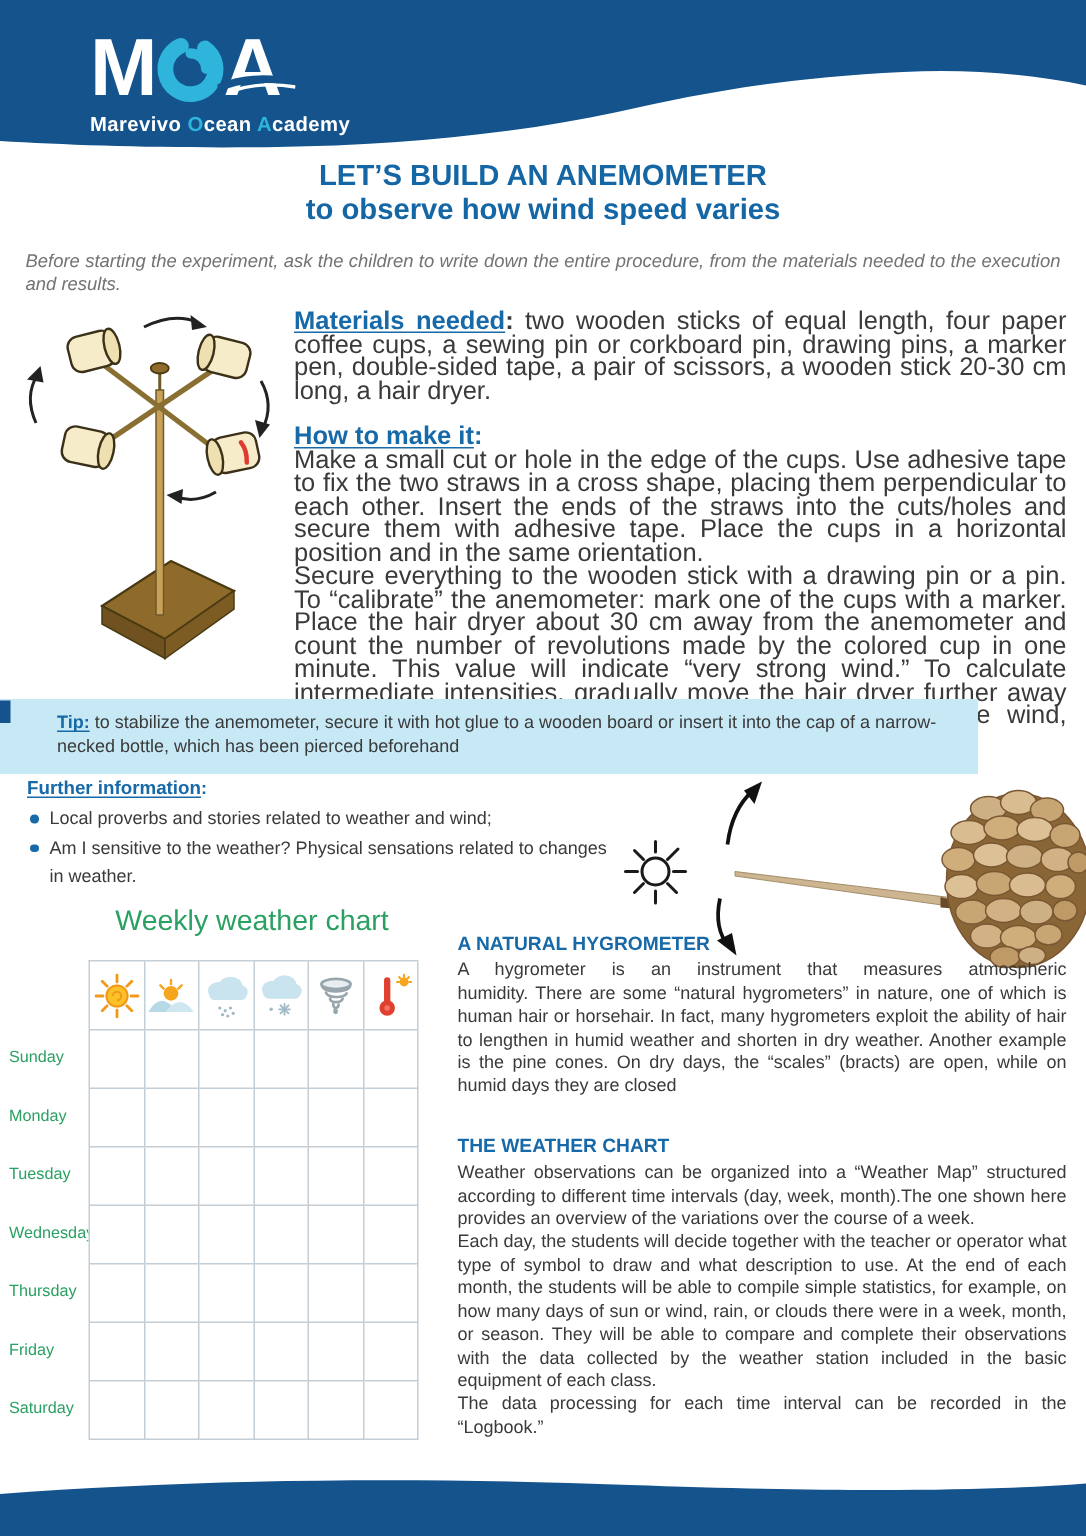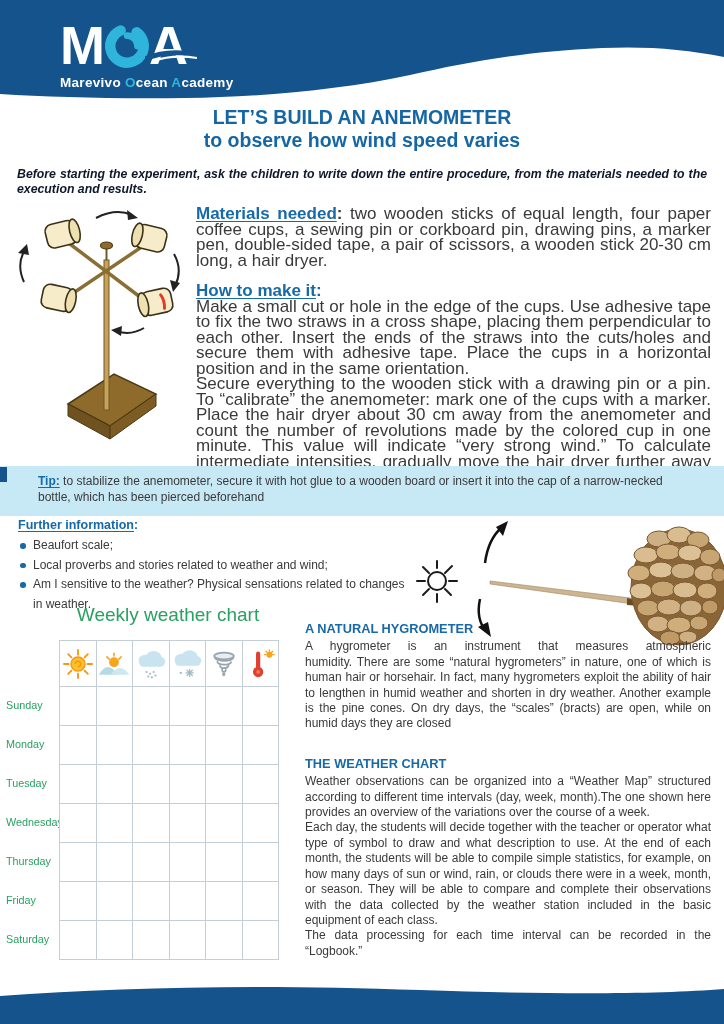--- a/index.html
+++ b/index.html
@@ -16,30 +16,30 @@
   .logo-letter { font-size:54px; font-weight:bold; color:#ffffff; letter-spacing:-2px; line-height:58px; }
   .logo-o { margin:2px -1px 0 1px; }
   .logo-a-wrap { position:relative; display:inline-block; }
   .logo-a-cut { position:absolute; left:-4px; bottom:11px; }
   .logo-sub { font-size:13.5px; font-weight:bold; color:#ffffff; letter-spacing:0.3px; margin-top:1px; }
   .logo-sub .hl { color:#2fb4db; }
   
   .title { position:absolute; left:0; top:106px; width:724px; text-align:center;
            font-size:19.5px; font-weight:bold; color:#1566a4; line-height:23px; }
   .intro { position:absolute; left:17px; top:167px; width:690px;
-           font-size:12.3px; font-weight:bold; font-style:italic; color:#0f172a;
+           font-size:12.3px; font-weight:normal; font-style:italic; color:#737373;
            line-height:15px; text-align:justify; }
   
   .right-col { position:absolute; left:196px; top:206px; width:515px;
                font-size:17px; line-height:15.5px; text-align:justify; }
   .inhead { color:#1769a8; font-weight:bold; text-decoration:underline; text-underline-offset:2px; }
   .materials-p { margin-bottom:15px; }
   .anemo { position:absolute; left:4px; top:198px; }
   
-  .tip-box { position:absolute; left:0; top:466px; width:724px; height:50px;
+  .tip-box { position:absolute; left:0; top:466px; width:652px; height:50px;
              background:#c7e9f6; padding:7px 26px 0 38px; font-size:12px; line-height:16px; }
   .tip-mark { position:absolute; left:0; top:467px; width:7px; height:15px; background:#14538c; }
   
   .further { position:absolute; left:18px; top:518px; width:394px; font-size:12px; }
   .further-h { font-size:12.5px; margin-bottom:4px; display:inline-block; }
   .further li { list-style:none; position:relative; padding-left:15px; line-height:19.5px; }
   .further li::before { content:''; position:absolute; left:2px; top:7px; width:5.5px; height:5.5px;
                         border-radius:50%; background:#1769a8; }
   .pinecone { position:absolute; left:405px; top:515px; }
   
@@ -152,21 +152,20 @@
   </div>
 
   <div class="tip-box">
     <span class="inhead">Tip:</span><span> to stabilize the anemometer, secure it with hot glue to a wooden board or insert it into the cap of a narrow-necked bottle, which has been pierced beforehand</span>
   </div>
   <div class="tip-mark"></div>
 
   <div class="further">
     <div><span class="inhead further-h">Further information</span><b style="color:#1769a8">:</b></div>
     <ul>
-      <li>Beaufort scale;</li>
       <li>Local proverbs and stories related to weather and wind;</li>
       <li>Am I sensitive to the weather? Physical sensations related to changes in weather.</li>
     </ul>
   </div>
 
   <svg class="pinecone" width="319" height="132" viewBox="0 0 319 132">
 
     <g stroke="#1a1a1a" stroke-width="2" stroke-linecap="round">
       <circle cx="32" cy="66" r="9" fill="#ffffff"></circle>
       <line x1="32" y1="46" x2="32" y2="53"></line>

